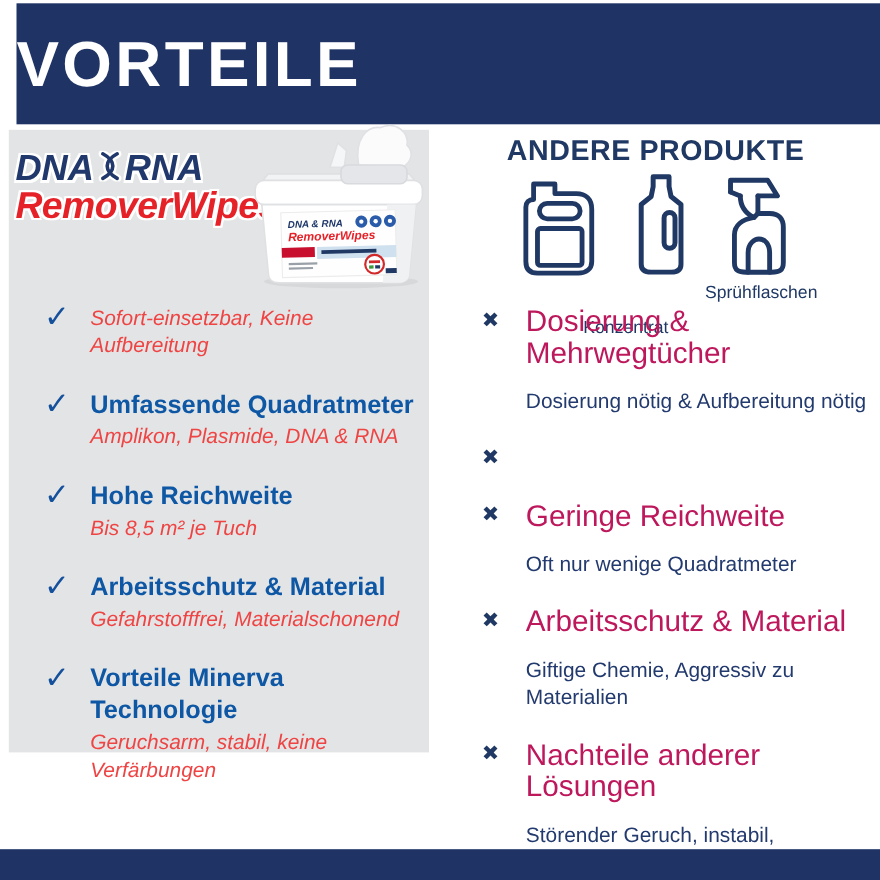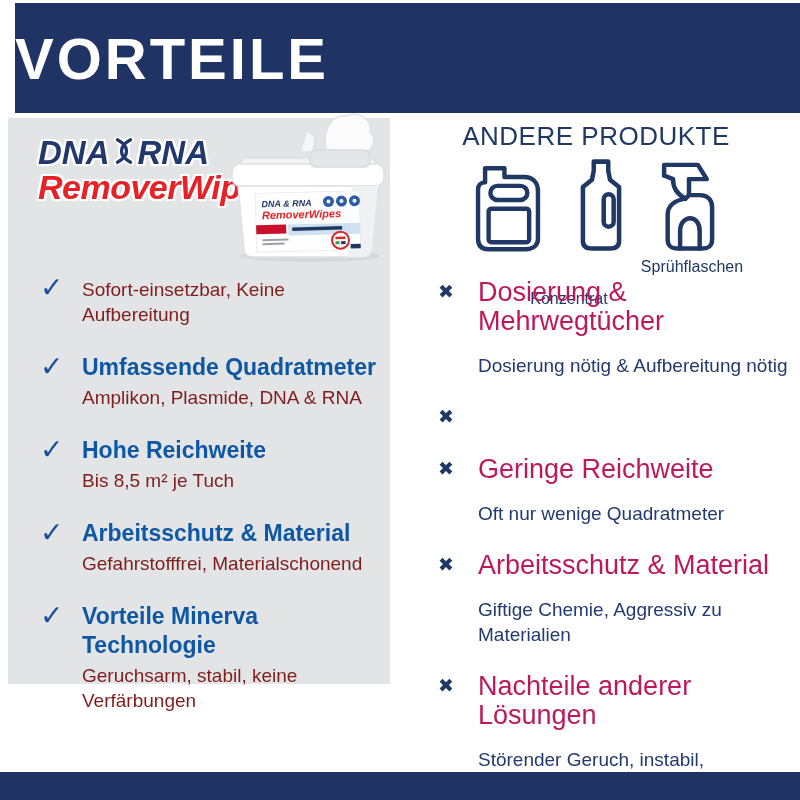--- a/index.html
+++ b/index.html
@@ -19,21 +19,21 @@
   .footer-bar {
     position:absolute; left:0; bottom:0; width:800px; height:28px; background:#1f3465;
   }
   
   .left-panel {
     position:absolute; left:8px; top:118px; width:382px; height:566px; background:#e3e4e5;
   }
   
   .brand-logo {
     position:absolute; left:14px; top:136px; width:220px;
-    font-style:italic; font-weight:800; line-height:1.02;margin-left:24px;
+    font-style:italic; font-weight:800; line-height:1.02;
   }
   .brand-row { display:flex; align-items:center; }
   .brand-navy {
     color:#20386b; font-size:33px;
     text-shadow:-2px -2px 0 #fff, 2px -2px 0 #fff, -2px 2px 0 #fff, 2px 2px 0 #fff,
                  0 -2px 0 #fff, 0 2px 0 #fff, -2px 0 0 #fff, 2px 0 0 #fff;
   }
   .brand-red {
     color:#e62229; font-size:34px; letter-spacing:-0.5px;
     text-shadow:-2px -2px 0 #fff, 2px -2px 0 #fff, -2px 2px 0 #fff, 2px 2px 0 #fff,
@@ -43,25 +43,25 @@
   
   .product-photo { position:absolute; left:222px; top:106px; }
   
   .adv-list { position:absolute; left:40px; top:274px; width:348px; }
   .adv-item { display:flex; margin-bottom:26px; }
   .check-icon {
     width:42px; flex:none; font-size:28px; line-height:28px; color:#14509c; font-weight:400;
   }
   .adv-text { flex:1; }
   .adv-title { font-size:23px; font-weight:700; color:#0e57a5; line-height:29px; }
-  .adv-sub { font-size:19px; color:#7f1d1d; line-height:25px; margin-top:3px; }
+  .adv-sub { font-size:19px; color:#ef4444; line-height:25px; margin-top:3px;font-style:italic; }
   
   .others-heading {
     position:absolute; left:400px; top:121px; width:392px; text-align:center;
-    font-size:26px; font-weight:400; color:#1f3864; letter-spacing:0.5px;
+    font-size:26px; font-weight:700; color:#1f3864; letter-spacing:0.5px;
   }
   .icons-row {
     position:absolute; left:400px; top:156px; width:392px; height:100px;
     display:flex; justify-content:center; align-items:flex-end; gap:30px;
   }
   .icon-caption { position:absolute; top:258px; font-size:16px; color:#1f3864; text-align:center; }
   .caption-konzentrat { left:514px; width:110px;margin-top:32px; }
   .caption-spruehflaschen { left:632px; width:120px; }
   .others-list { position:absolute; left:438px; top:278px; width:352px; }
   .other-item { display:flex; margin-bottom:25px; }

